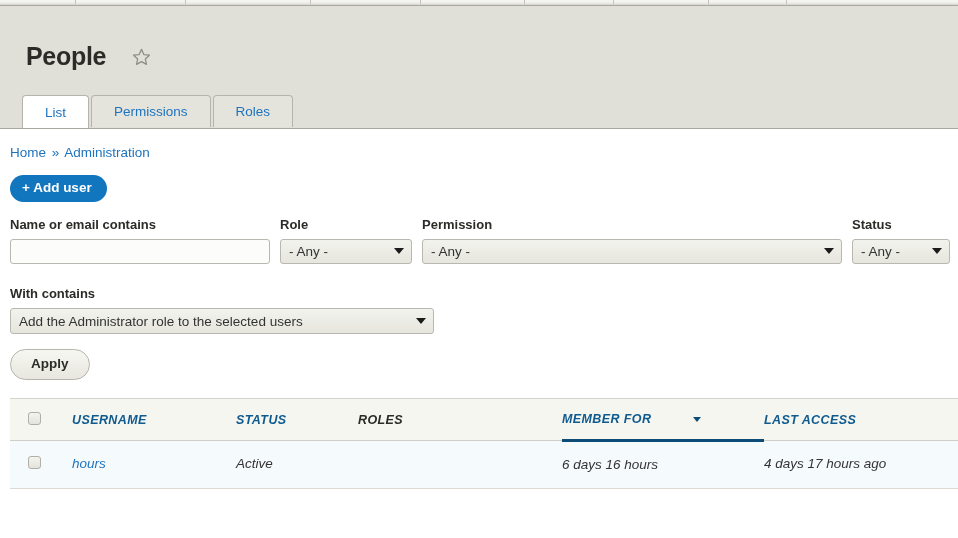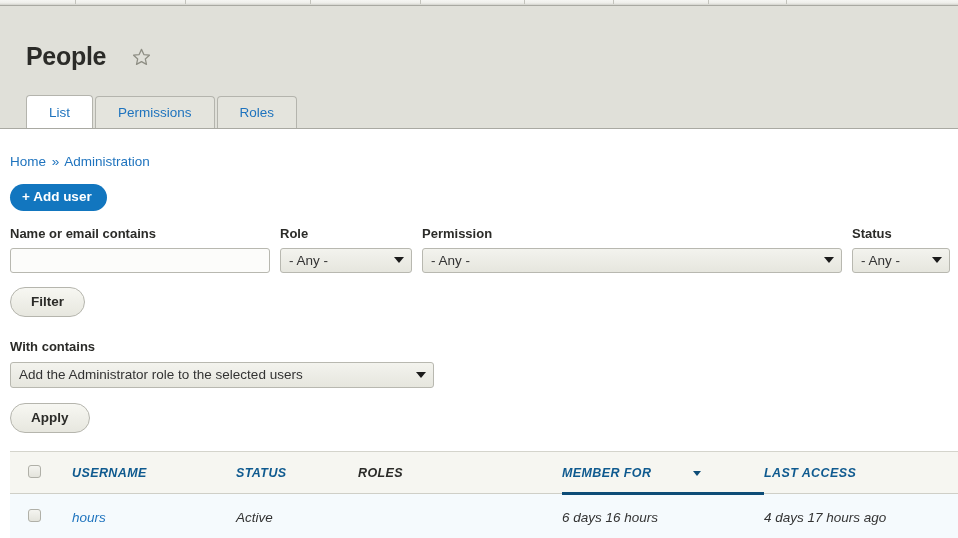--- a/index.html
+++ b/index.html
@@ -55,23 +55,23 @@
   .star-icon {
     margin-left: 10px;
     display: inline-flex;
     align-items: center;
     cursor: pointer;
   }
 
   
   .tabs {
     display: flex;
-    align-items: flex-end;
-    padding-left: 26px;
+    padding-left: 10px;
     height: 33px;
+    margin-left: 12px;
   }
   .tab {
     position: relative;
     height: 32px;
     box-sizing: border-box;
     padding: 0 22px;
     display: flex;
     align-items: center;
     justify-content: center;
     font-size: 13.5px;
@@ -95,21 +95,20 @@
 
   
   .content {
     padding: 0 0 0 0;
     background: #ffffff;
   }
   .breadcrumb {
     padding: 16px 0 0 10px;
     font-size: 13.5px;
     color: #1e73be;
-    margin-top: 9px;
   }
   .breadcrumb a {
     color: #1e73be;
     text-decoration: none;
     cursor: pointer;
   }
   .breadcrumb .sep {
     color: #1e73be;
     margin: 0 2px;
   }
@@ -356,23 +355,20 @@
 
     <div class="f-item">
       <span class="f-label">Status</span>
       <div class="sel sel-status">
         <span>- Any -</span>
         <span class="caret"></span>
       </div>
     </div>
   </div>
 
-  <div class="filter-btn-row">
-    <button class="btn-std">Filter</button>
-  </div>
 
   <div class="with-selection">
     <div class="f-label">With contains</div>
     <div class="sel sel-action">
       <span>Add the Administrator role to the selected users</span>
       <span class="caret"></span>
     </div>
   </div>
 
   <div class="apply-row">

